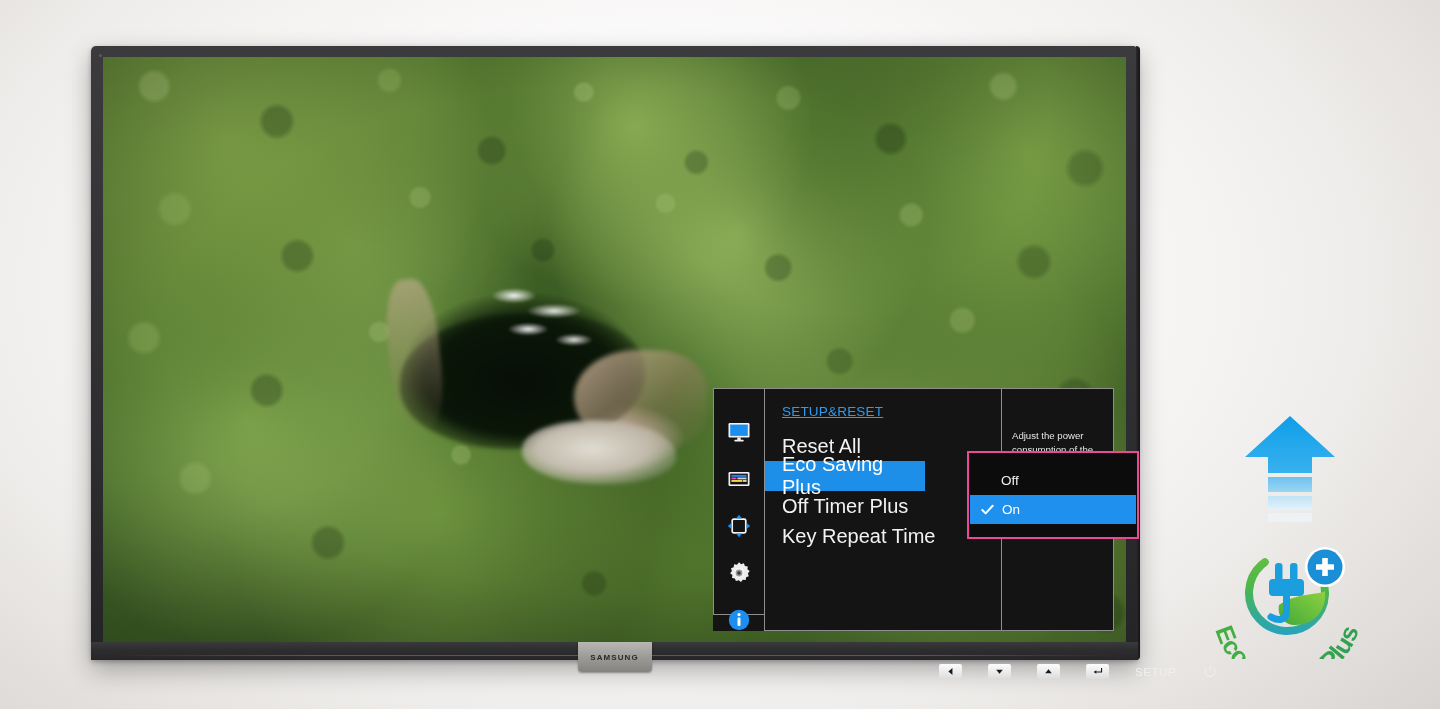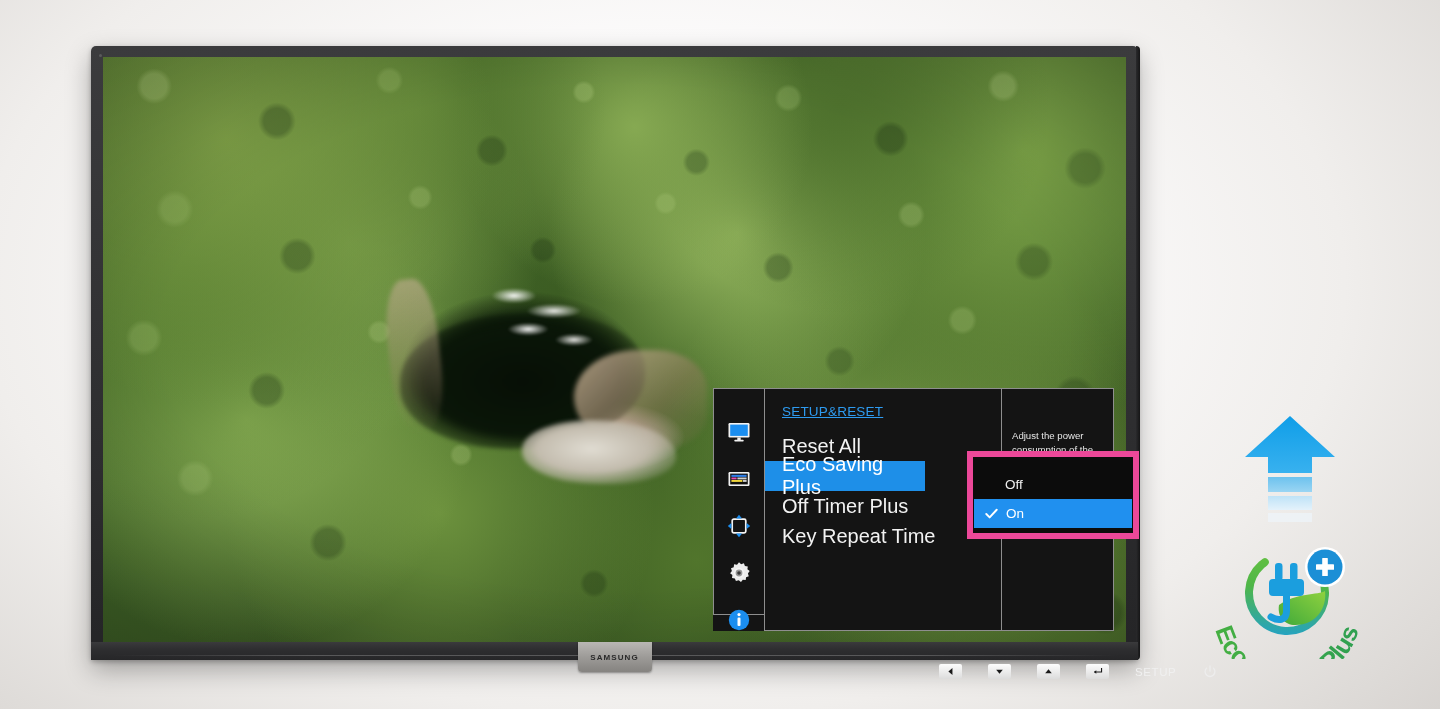--- a/index.html
+++ b/index.html
@@ -237,21 +237,21 @@
     font-size: 9.6px;
     line-height: 1.42;
     color: #e6e6e6;
   }
   
   #osd-dropdown {
     position: absolute;
     left: 202px; top: 62px;
     width: 172px; height: 88px;
     background: #0c0c0c;
-    border: 6px solid #ec4899;
+    border: 2px solid #ec4899;
     box-sizing: border-box;
     z-index: 5;
   }
   .dd-row {
     height: 29px;
     display: flex; align-items: center;
     font-size: 13.5px;
     color: #f0f0f0;
     box-sizing: border-box;
     padding-left: 32px;

